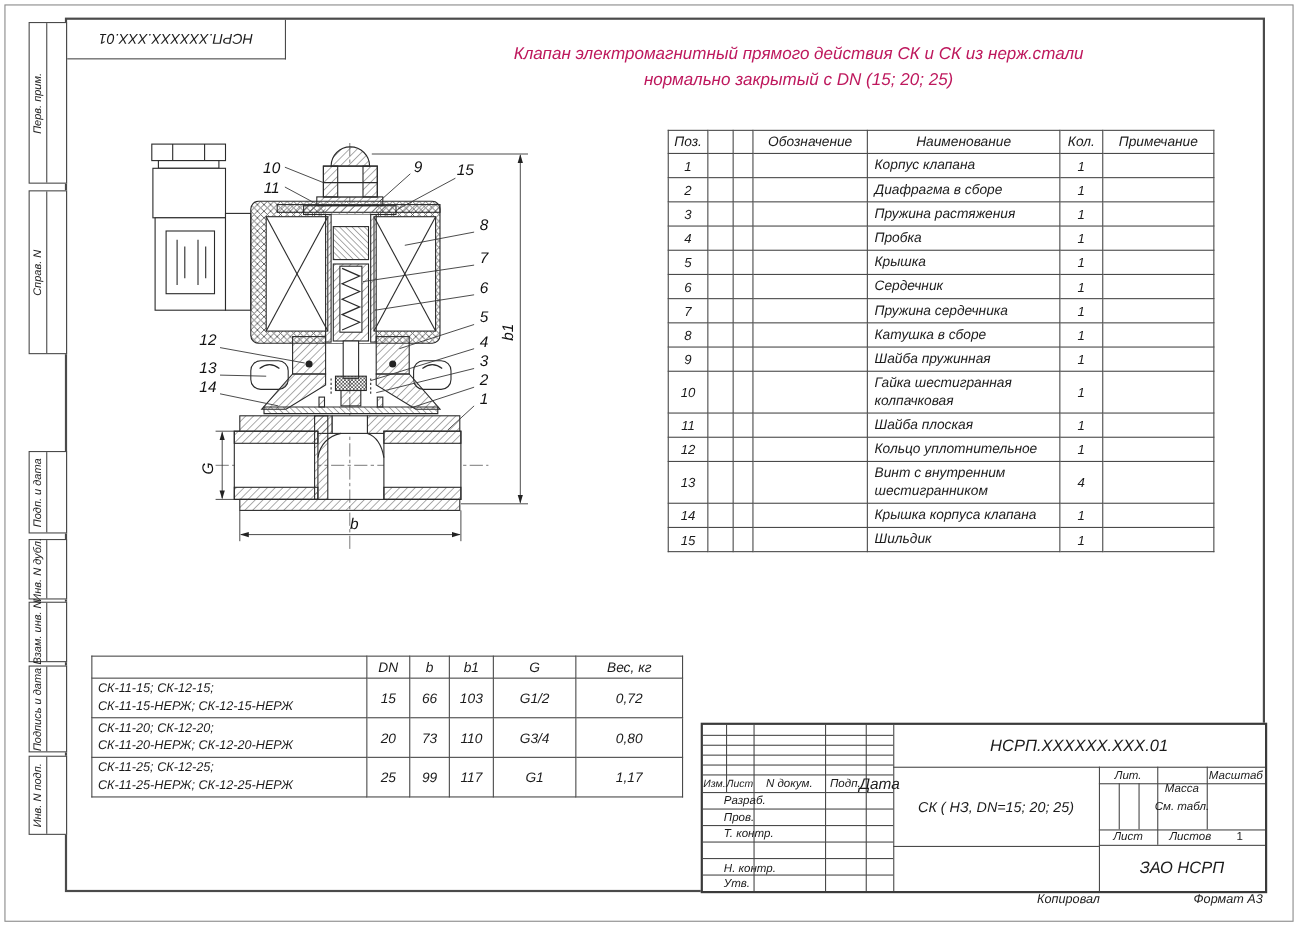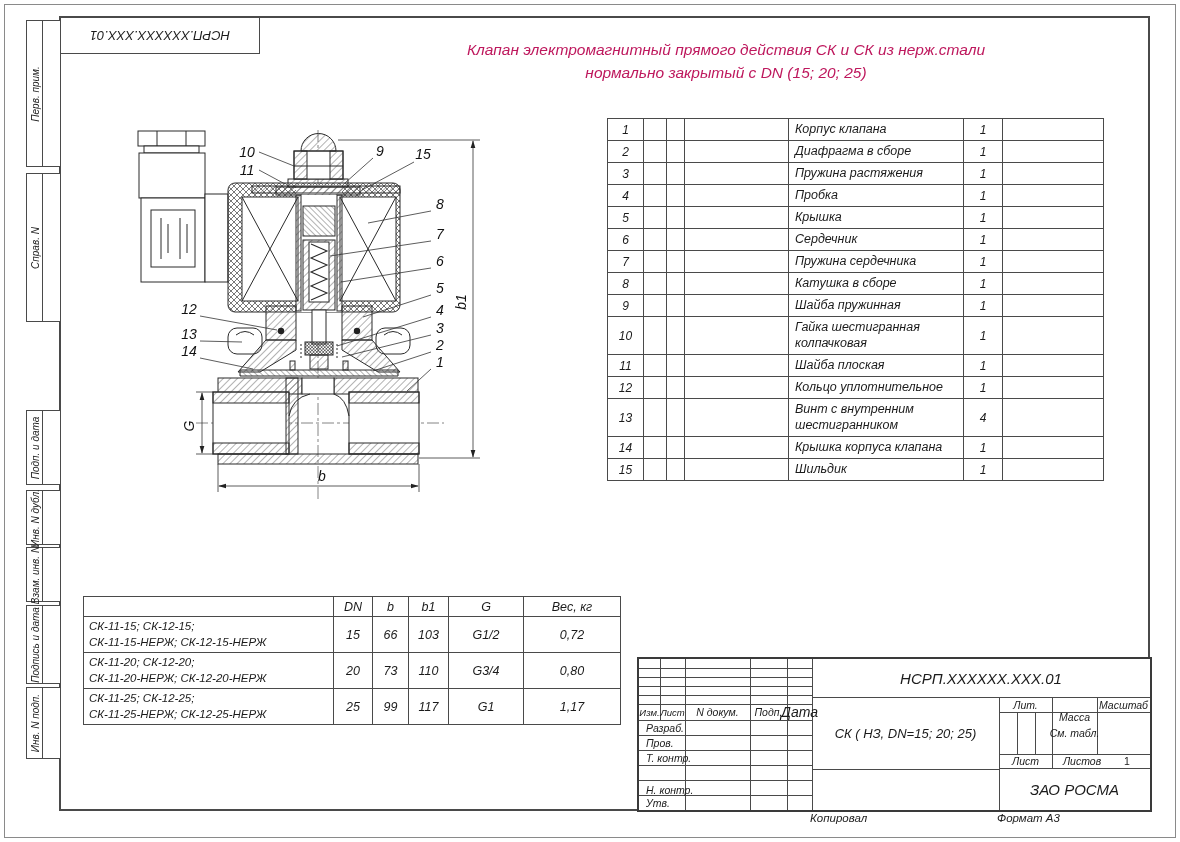--- a/index.html
+++ b/index.html
@@ -33,22 +33,22 @@
   .dims{position:absolute;left:83px;top:596px;width:537px;}
   .dims th{font-size:12.5px;height:19px;}
   .dims td{height:35px;text-align:center;font-size:12.5px;}
   .dims td.mod{text-align:left;padding-left:5px;font-size:11.5px;line-height:1.35;white-space:pre-line;}
   
   .tblock{position:absolute;left:637px;top:657px;width:511px;height:151px;border:2px solid #3a3a3a;background:#fff;}
   .hl{position:absolute;border-top:1px solid #4a4a4a;height:0;}
   .vl{position:absolute;border-left:1px solid #4a4a4a;width:0;}
   .tb-txt{position:absolute;font-style:italic;font-size:10.5px;display:flex;
           align-items:center;justify-content:center;white-space:nowrap;}
-  .tb-left{justify-content:flex-start;padding-left:7px;}
-  .caption{position:absolute;font-style:italic;font-size:11.5px;color:#222;text-align:left;}
+  .tb-left{justify-content:flex-start;padding-left:19px;}
+  .caption{position:absolute;font-style:italic;font-size:11.5px;color:#222;text-align:right;}
   svg text{font-family:"Liberation Sans",sans-serif;font-style:italic;fill:#111;}
 </style>
 </head>
 <body>
 
 <div class="page">
   <div class="outer-border"></div>
   <div class="frame"></div>
 
   <div class="stampbox">
@@ -261,20 +261,29 @@
     <colgroup>
         <col style="width:36px">
         <col style="width:23px">
         <col style="width:18px">
         <col style="width:104px">
         <col style="width:175px">
         <col style="width:39px">
         <col style="width:101px">
       </colgroup>
     <tbody>
+        <tr>
+      <th>Поз.</th>
+      <th></th>
+          <th></th>
+      <th>Обозначение</th>
+      <th>Наименование</th>
+      <th>Кол.</th>
+      <th>Примечание</th>
+    </tr>
     <tr>
           <td>1</td>
           <td></td>
           <td></td>
           <td></td>
           <td class="nm">Корпус клапана</td>
           <td>1</td>
           <td></td>
         </tr>
     <tr>
@@ -499,18 +508,18 @@
 
     <div class="tb-txt" style="left:173px;top:0;width:338px;height:38px;font-size:15px;">НСРП.XXXXXX.XXX.01</div>
     <div class="tb-txt" style="left:173px;top:38px;width:187px;height:72px;font-size:13px;">СК ( НЗ, DN=15; 20; 25)</div>
     <div class="tb-txt" style="left:360px;top:38px;width:53px;height:15px;">Лит.</div>
     <div class="tb-txt" style="left:413px;top:38px;width:45px;height:15px;margin-top:12px;">Масса</div>
     <div class="tb-txt" style="left:458px;top:38px;width:53px;height:15px;">Масштаб</div>
     <div class="tb-txt" style="left:413px;top:53px;width:45px;height:42px;">См. табл.</div>
     <div class="tb-txt" style="left:360px;top:95px;width:53px;height:14px;">Лист</div>
     <div class="tb-txt" style="left:413px;top:95px;width:60px;height:14px;">Листов</div>
     <div class="tb-txt" style="left:473px;top:95px;width:30px;height:14px;font-style:normal;">1</div>
-    <div class="tb-txt" style="left:360px;top:109px;width:151px;height:42px;font-size:15px;">ЗАО РОСМА</div>
+    <div class="tb-txt" style="left:360px;top:109px;width:151px;height:42px;font-size:15px;">ЗАО НСРП</div>
   </div>
 
   <div class="caption" style="left:810px;top:812px;width:190px;">Копировал</div>
   <div class="caption" style="left:997px;top:812px;width:151px;">Формат А3</div>
 </div>
 
 </body></html>

